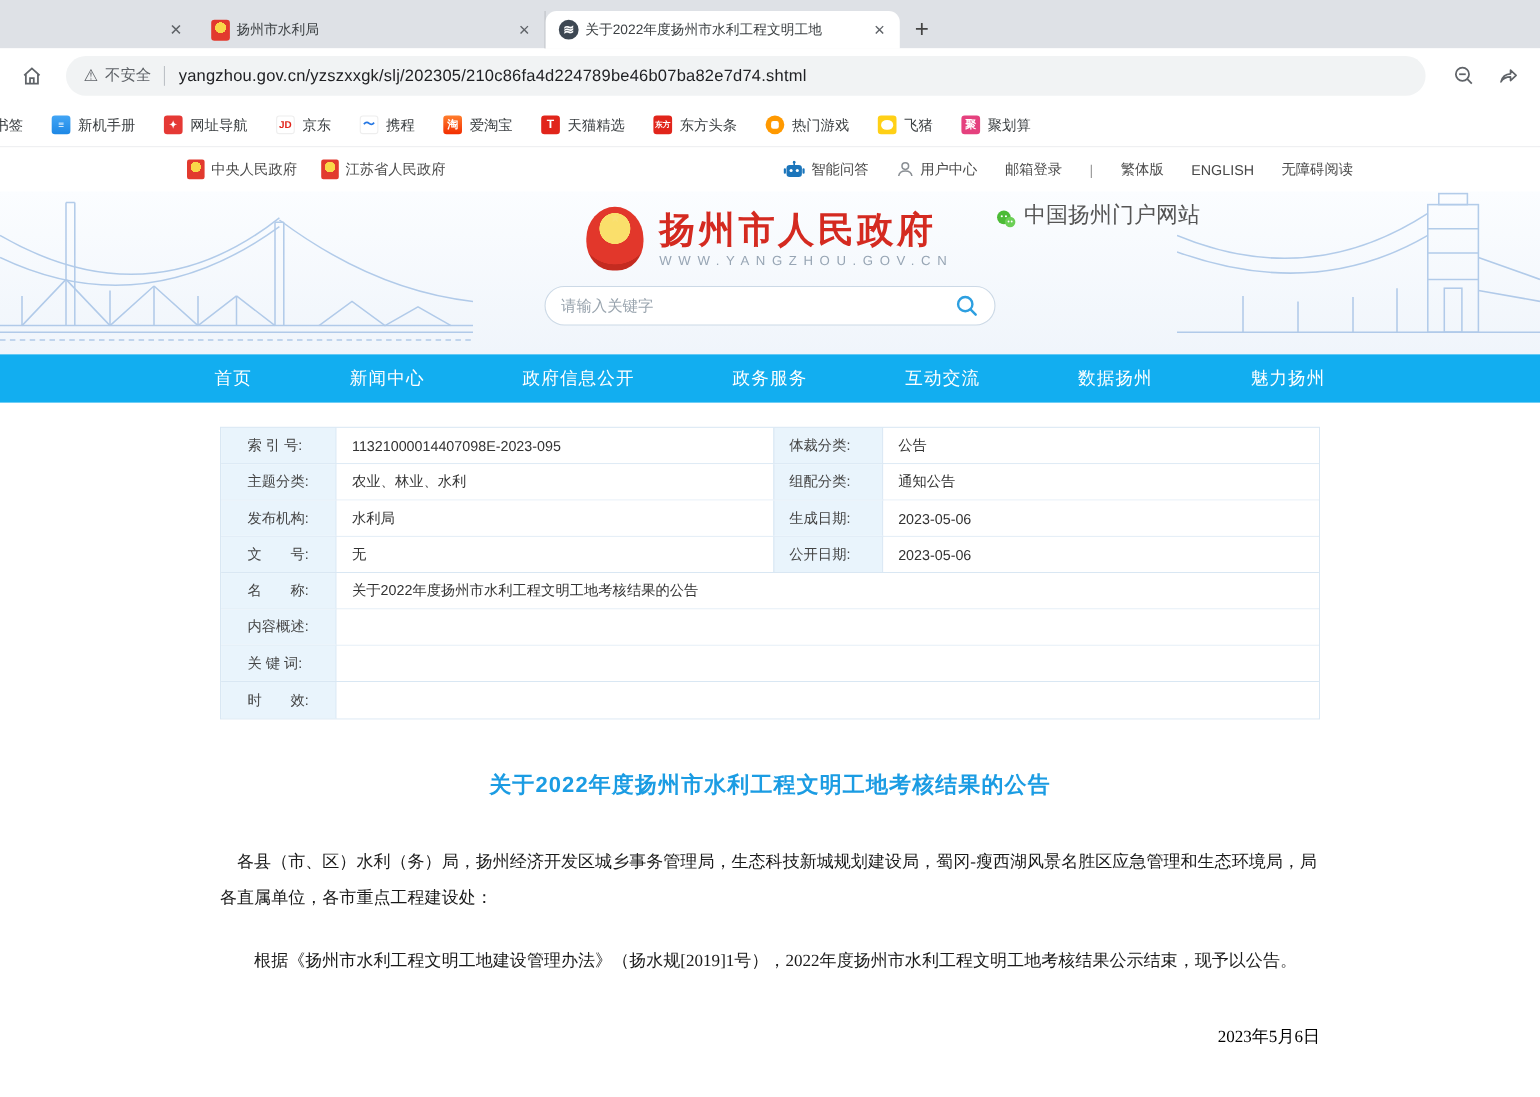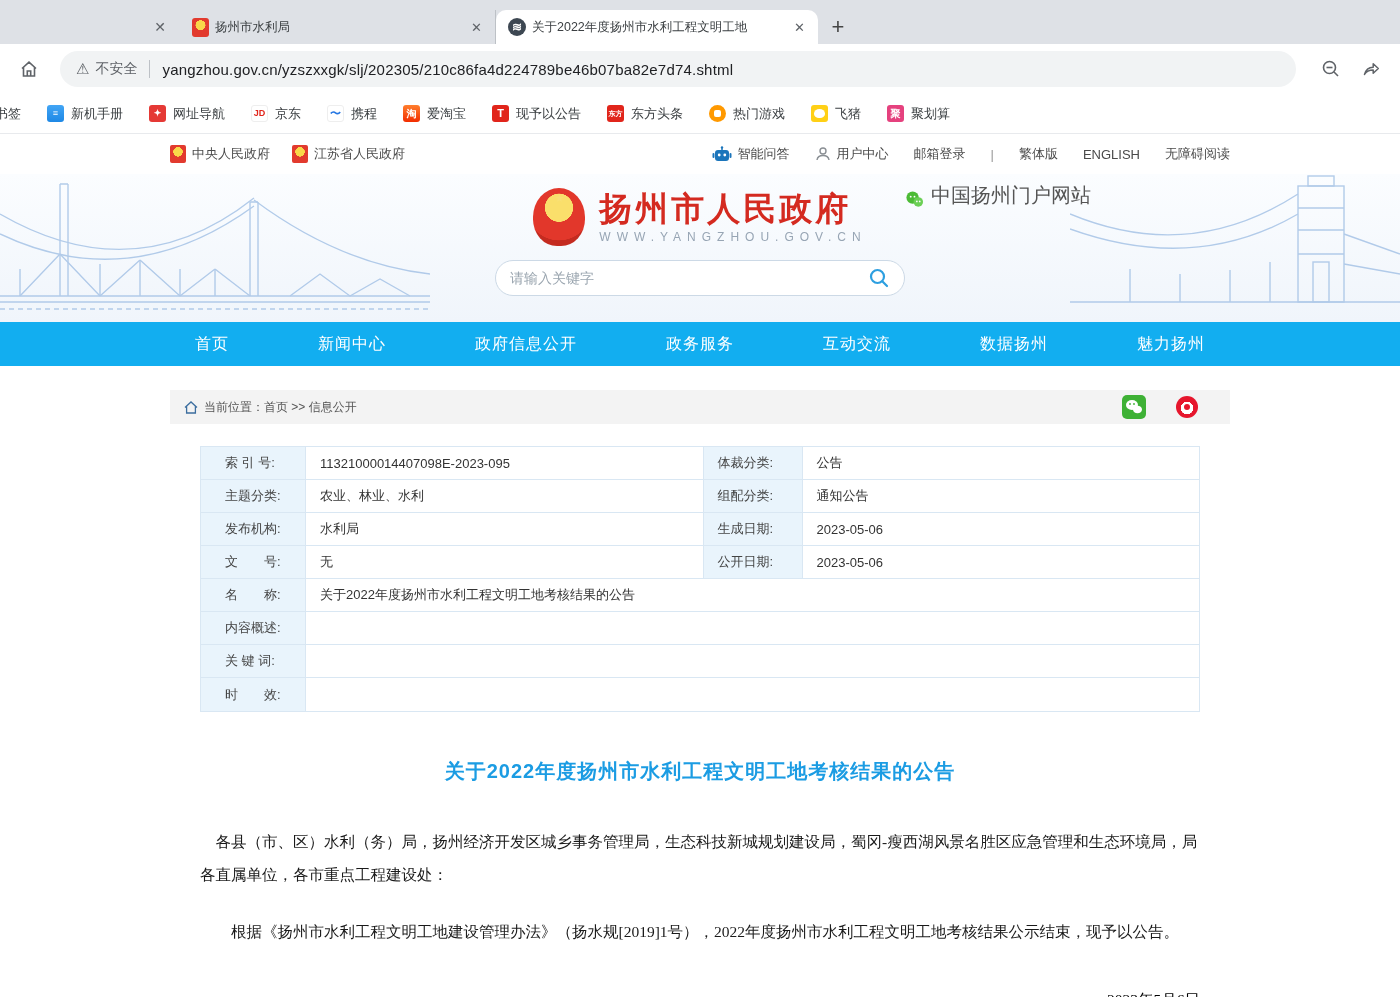--- a/index.html
+++ b/index.html
@@ -181,21 +181,21 @@
   <span class="bm">
       <span class="bmi bi-ctrip">〜</span>
       <span>携程</span>
     </span>
   <span class="bm">
       <span class="bmi bi-tao">淘</span>
       <span>爱淘宝</span>
     </span>
   <span class="bm">
       <span class="bmi bi-tmall">T</span>
-      <span>现予以公告</span>
+      <span>天猫精选</span>
     </span>
   <span class="bm">
       <span class="bmi bi-df">东方</span>
       <span>东方头条</span>
     </span>
   <span class="bm">
       <span class="bmi bi-game"></span>
       <span>热门游戏</span>
     </span>
   <span class="bm">
@@ -313,36 +313,20 @@
     <span class="nav-item">政府信息公开</span>
     <span class="nav-item">政务服务</span>
     <span class="nav-item">互动交流</span>
     <span class="nav-item">数据扬州</span>
     <span class="nav-item">魅力扬州</span>
   </div>
 </div>
 
 <div class="content">
 
-  <div class="crumbbar">
-    <svg width="14" height="13" viewBox="0 0 14 13">
-      <path d="M1 6.5 L7 1 L13 6.5 M2.6 5.6 V12 H11.4 V5.6" fill="none" stroke="#3c6e9f" stroke-width="1.3"></path>
-    </svg>
-    <span class="txt">当前位置：首页 &gt;&gt; 信息公开</span>
-    <div class="crumb-icons">
-      <svg width="24" height="24" viewBox="0 0 24 24">
-        <rect x="0" y="0" width="24" height="24" rx="5" fill="#3eb135"></rect>
-        <ellipse cx="10" cy="10" rx="6" ry="5" fill="#fff"></ellipse>
-        <ellipse cx="15.5" cy="14.5" rx="4.5" ry="3.8" fill="#fff"></ellipse>
-        <circle cx="8" cy="9" r=".9" fill="#3eb135"></circle>
-          <circle cx="12" cy="9" r=".9" fill="#3eb135"></circle>
-      </svg>
-      <span class="wb"></span>
-    </div>
-  </div>
 
   <div class="itable">
     <div class="it-row">
       <div class="it-label">索 引 号:</div>
       <div class="it-value">11321000014407098E-2023-095</div>
       <div class="it-label l2">体裁分类:</div>
       <div class="it-value">公告</div>
     </div>
     <div class="it-row">
       <div class="it-label">主题分类:</div>

